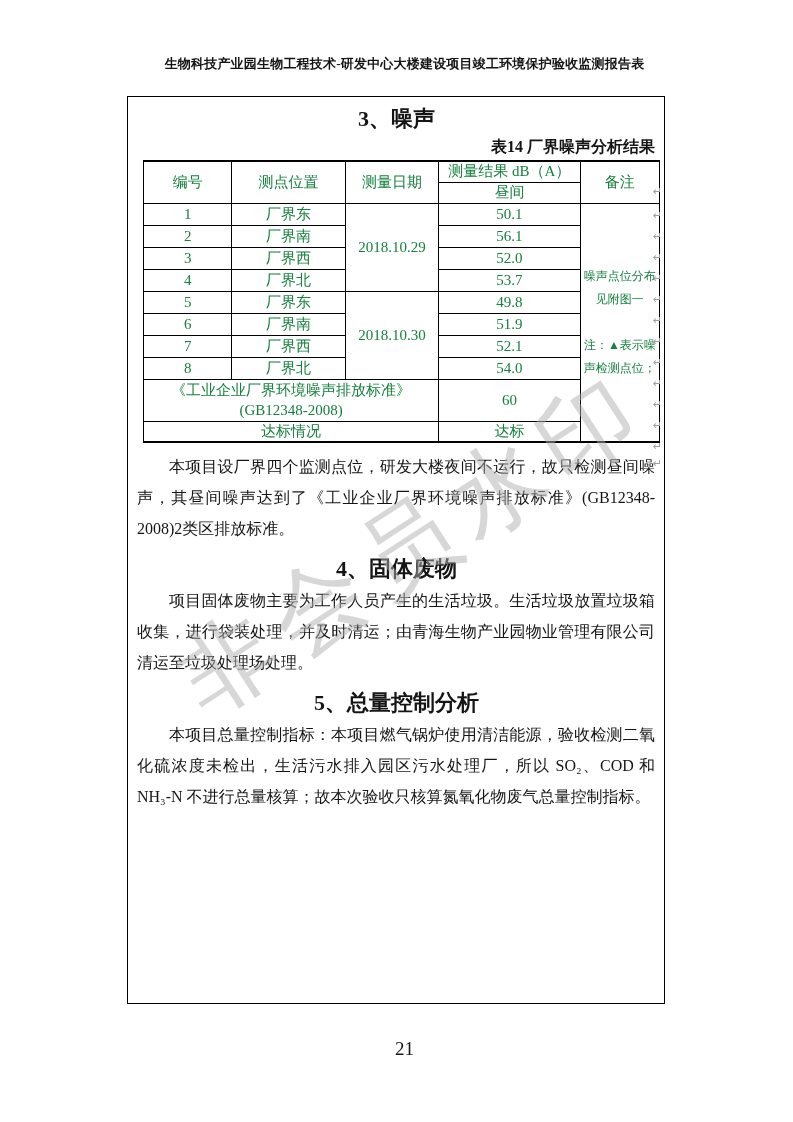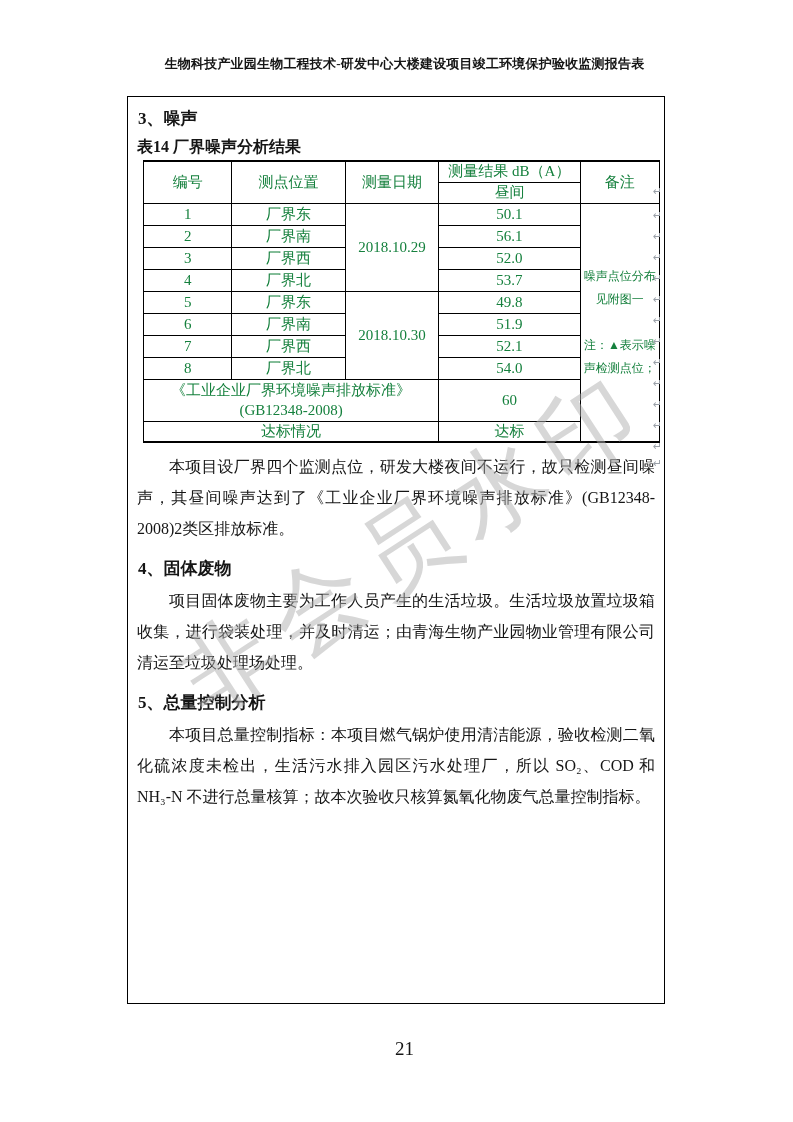--- a/index.html
+++ b/index.html
@@ -16,28 +16,28 @@
     position:absolute;top:55px;left:0;width:100%;
     text-align:center;font-size:13px;font-weight:bold;
     letter-spacing:0.2px;
   }
   .content-box{
     position:absolute;left:127px;top:96px;width:538px;height:908px;
     border:1.6px solid #000;box-sizing:border-box;
     padding:6px 9px 0 9px;
   }
   .sec-heading{
-    font-size:17px;font-weight:bold;margin:4px 0 0 1px;line-height:24px;
+    font-size:22px;font-weight:bold;margin:4px 0 0 1px;line-height:24px;text-align:center;
   }
   .body-para{
     font-size:16px;line-height:31px;text-indent:2em;
     margin:4px 0 0 0;text-align:justify;
   }
   .tbl-caption{
-    text-align:left;font-weight:bold;font-size:16px;
+    text-align:right;font-weight:bold;font-size:16px;
     margin:6px 0 3px 0;line-height:20px;
   }
   table.noise{
     border-collapse:collapse;table-layout:fixed;
     margin-left:6px;width:517px;
     font-size:15px;color:#15803d;
     border-top:2.4px solid #000;border-bottom:2.4px solid #000;
   }
   table.noise td,table.noise th{
     border:1px solid #000;

